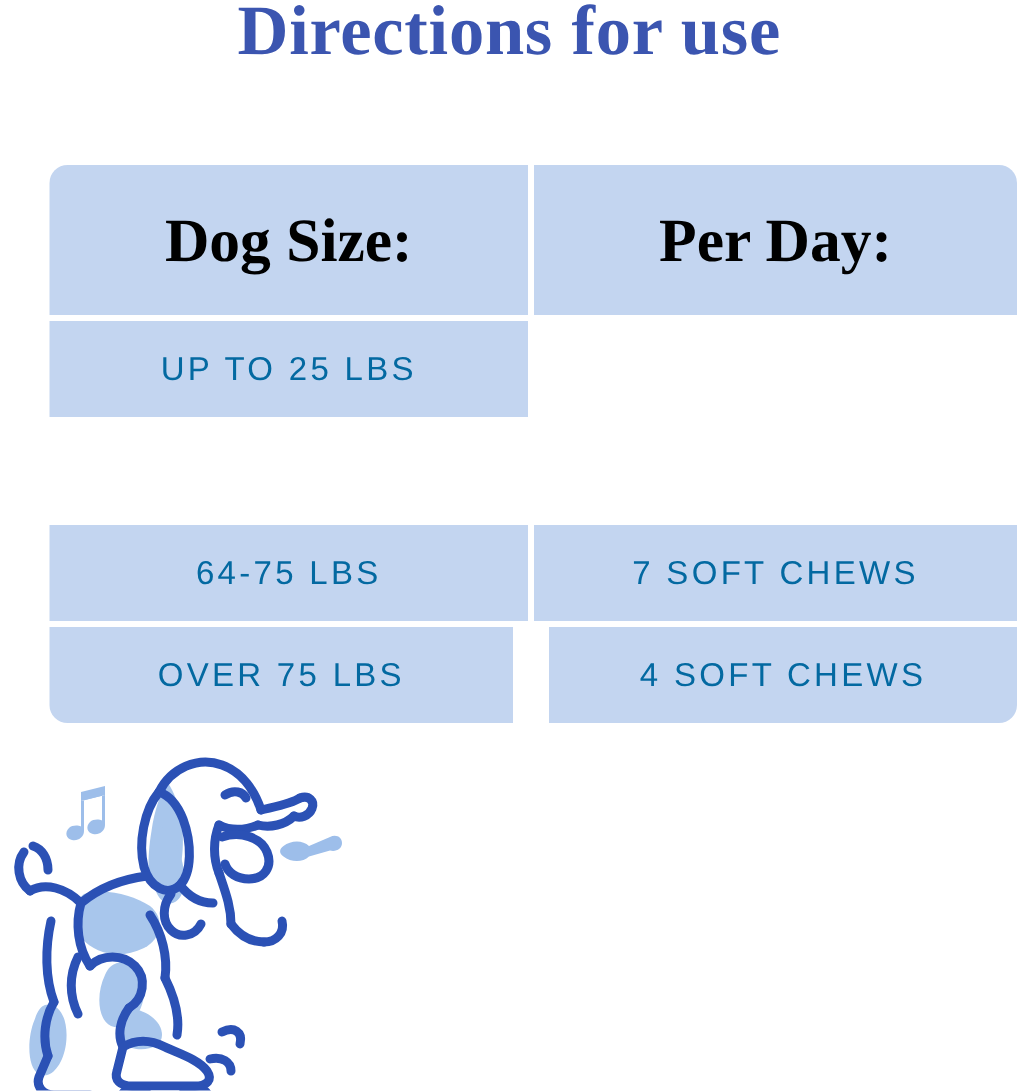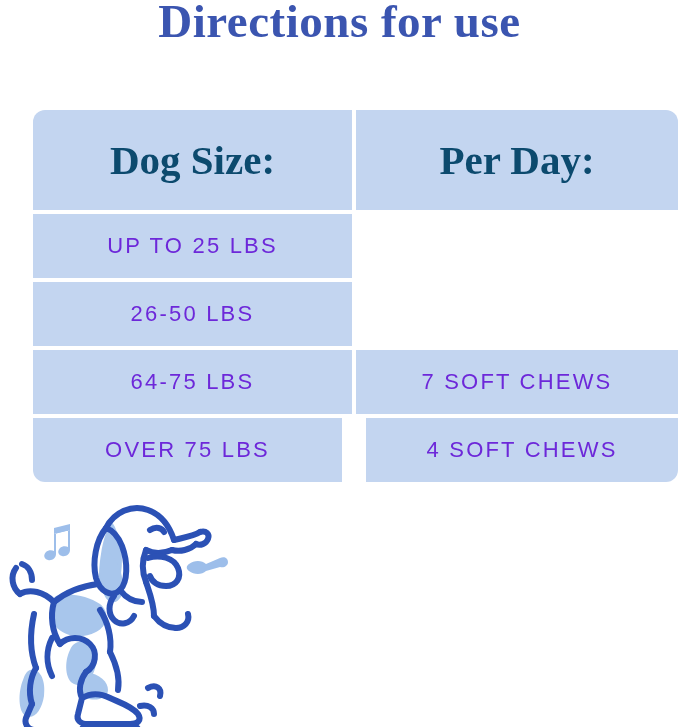--- a/index.html
+++ b/index.html
@@ -62,29 +62,29 @@
   
   .table-row.header-row .cell.col-size { border-top-left-radius: 12px; }
   .table-row.header-row .cell.col-day  { border-top-right-radius: 12px; }
   .table-row.last-row  .cell.col-size  { border-bottom-left-radius: 12px; }
   .table-row.last-row  .cell.col-day   { border-bottom-right-radius: 12px; margin-left: 20px; }
 
   .header-text {
     font-family: "Liberation Serif", "DejaVu Serif", serif;
     font-size: 41px;
     font-weight: 700;
-    color: #0c4a6e;
+    color: #000000;
     letter-spacing: 0px;
     white-space: nowrap;
   }
   .body-text {
     font-family: "Liberation Sans", sans-serif;
     font-size: 22px;
     font-weight: 400;
-    color: #6d28d9;
+    color: #0369a1;
     letter-spacing: 2.2px;
     white-space: pre;
   }
 
   
   #dog-illustration {
     position: absolute;
     left: 8px;
     top: 492px;
     width: 250px;
@@ -108,23 +108,20 @@
     </div>
   </div>
 
   <div class="table-row body-row">
     <div class="cell col-size">
       <span class="body-text">UP TO 25 LBS</span>
     </div>
   </div>
 
   <div class="table-row body-row">
-    <div class="cell col-size">
-      <span class="body-text">26-50 LBS</span>
-    </div>
   </div>
 
   <div class="table-row body-row">
     <div class="cell col-size">
       <span class="body-text">64-75 LBS</span>
     </div>
     <div class="cell col-day">
       <span class="body-text">7 SOFT CHEWS</span>
     </div>
   </div>

